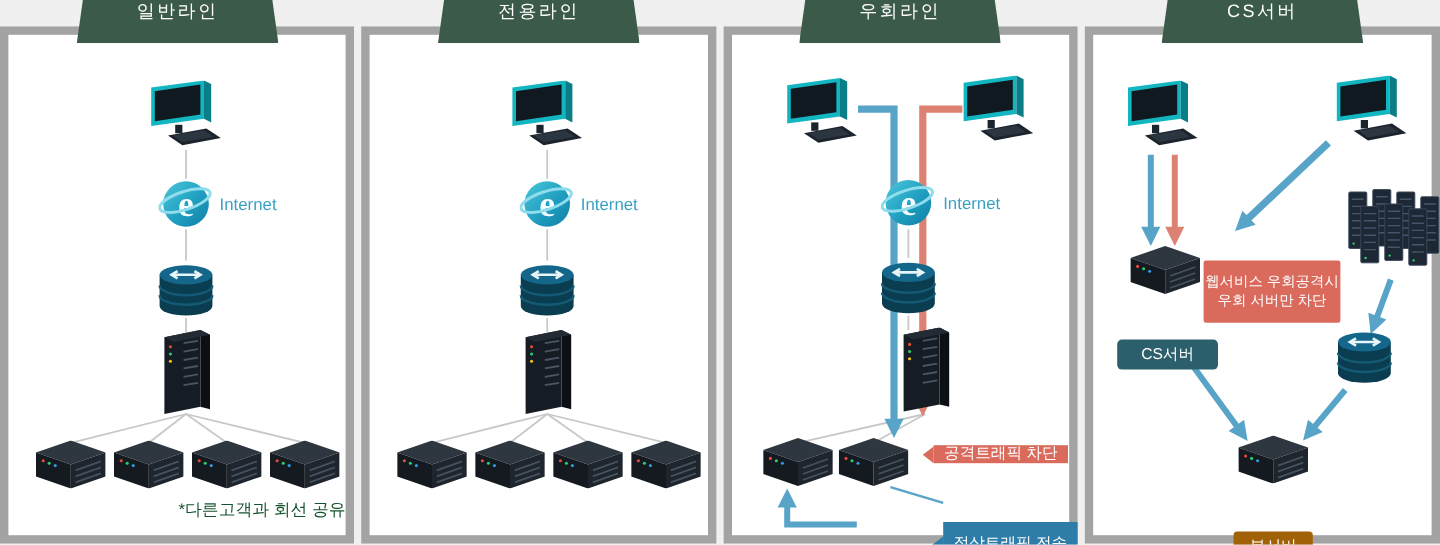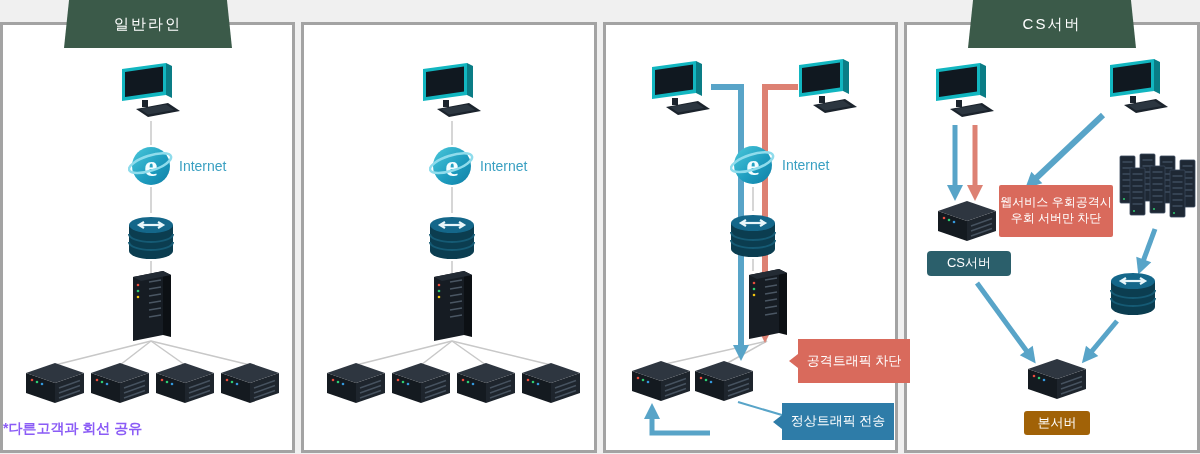--- a/index.html
+++ b/index.html
@@ -4,39 +4,39 @@
 <style>
   * { box-sizing: border-box; margin: 0; padding: 0; }
   html,body { background:#f2f2f2; }
   .stage {
     position: relative; width: 1200px; height: 454px;
     background:#f0f0f0; overflow:hidden;
     font-family: "Liberation Sans", sans-serif;
   }
   .panel {
     position:absolute; top:22px; height:431px; background:#fff;
-    border:3px solid #a3a3a3;
+    border:7px solid #a3a3a3;
   }
   .tab {
-    position:absolute; top:0; height:48px; width:168px; z-index:5;
+    position:absolute; top:0; height:36px; width:168px; z-index:5;
     background:#3b5a49; color:#fff; font-size:15px; letter-spacing:2px;
-    display:flex; align-items:center; justify-content:center;
+    display:flex; align-items:flex-start; justify-content:center;
     clip-path: polygon(3% 0, 97% 0, 100% 100%, 0 100%);
   }
   .icon { position:absolute; z-index:2; }
   .lines { position:absolute; left:0; top:0; z-index:1; }
   .inet-label { position:absolute; z-index:2; color:#3aa0c2; font-size:14px; }
   .caption {
-    position:absolute; left:0; right:0; bottom:12px; text-align:left;
-    color:#8b5cf6; font-size:14px; font-weight:700; z-index:2;
+    position:absolute; left:0; right:0; bottom:12px; text-align:right;
+    color:#14532d; font-size:14px; font-weight:400; z-index:2;
   }
   .badge {
     position:absolute; z-index:4; color:#fff; font-size:13px;
     display:flex; flex-direction:column; align-items:center; justify-content:center;
-    text-align:center; line-height:1.3;
+    text-align:center; line-height:1.3;margin-top:28px;
   }
   .badge-attack { background:#d96a5c; }
   .badge-normal { background:#2e7ca8; }
   .badge-note   { background:#d96a5c; font-size:12px; border-radius:2px; }
   .badge-cs     { background:#2b5f6b; border-radius:4px;text-align:right; }
   .badge-main   { background:#a16207; border-radius:3px; }
   .ptr-left::before {
     content:""; position:absolute; left:-9px; top:50%; margin-top:-7px;
     border:7px solid transparent; border-left:none;
   }
@@ -179,20 +179,23 @@
       </svg>
     <svg class="icon" style="left:153px;top:338px" width="58" height="40">
         <use href="#sym-box"></use>
       </svg>
     <svg class="icon" style="left:218px;top:338px" width="58" height="40">
         <use href="#sym-box"></use>
       </svg>
     <div class="caption">*다른고객과 회선 공유</div>
   </div>
 
+  <div class="tab" style="left:365px">
+    <span>전용라인</span>
+  </div>
   <div class="panel" style="left:301px;width:296px">
     <svg class="lines" width="294" height="429">
       <g stroke="#c8c8c8" stroke-width="1.5" fill="none">
         <path d="M148 96 V120"></path>
           <path d="M148 162 V188"></path>
           <path d="M148 236 V248"></path>
         <path d="M148 316 L52 340"></path>
           <path d="M148 316 L117 340"></path>
         <path d="M148 316 L182 340"></path>
           <path d="M148 316 L247 340"></path>
@@ -218,20 +221,23 @@
         <use href="#sym-box"></use>
       </svg>
     <svg class="icon" style="left:153px;top:338px" width="58" height="40">
         <use href="#sym-box"></use>
       </svg>
     <svg class="icon" style="left:218px;top:338px" width="58" height="40">
         <use href="#sym-box"></use>
       </svg>
   </div>
 
+  <div class="tab" style="left:666px">
+    <span>우회라인</span>
+  </div>
   <div class="panel" style="left:603px;width:295px">
     <svg class="lines" width="293" height="429">
       <g stroke="#c8c8c8" stroke-width="1.5" fill="none">
         <path d="M147 162 V186"></path>
           <path d="M147 234 V246"></path>
         <path d="M161 316 L55 340"></path>
           <path d="M161 316 L118 340"></path>
       </g>
       <path d="M105 62 H135 V328" stroke="#58a4c8" stroke-width="6" fill="none" marker-end="url(#arrowB)"></path>
       <path d="M192 62 H159 V310" stroke="#dd8173" stroke-width="6" fill="none" marker-end="url(#arrowR)"></path>
@@ -253,21 +259,21 @@
       </svg>
     <svg class="icon" style="left:135px;top:244px" width="52" height="74">
         <use href="#sym-tower"></use>
       </svg>
     <svg class="icon" style="left:26px;top:336px" width="58" height="40">
         <use href="#sym-box"></use>
       </svg>
     <svg class="icon" style="left:89px;top:336px" width="58" height="40">
         <use href="#sym-box"></use>
       </svg>
-    <div class="badge badge-attack ptr-left" style="left:192px;top:314px;width:112px;height:44px">
+    <div class="badge badge-attack ptr-left" style="left:168px;top:314px;width:112px;height:15px">
       <span>공격트래픽 차단</span>
     </div>
     <div class="badge badge-normal ptr-left" style="left:176px;top:378px;width:112px;height:37px">
       <span>정상트래픽 전송</span>
     </div>
   </div>
 
   <div class="tab" style="left:968px">
     <span>CS서버</span>
   </div>

